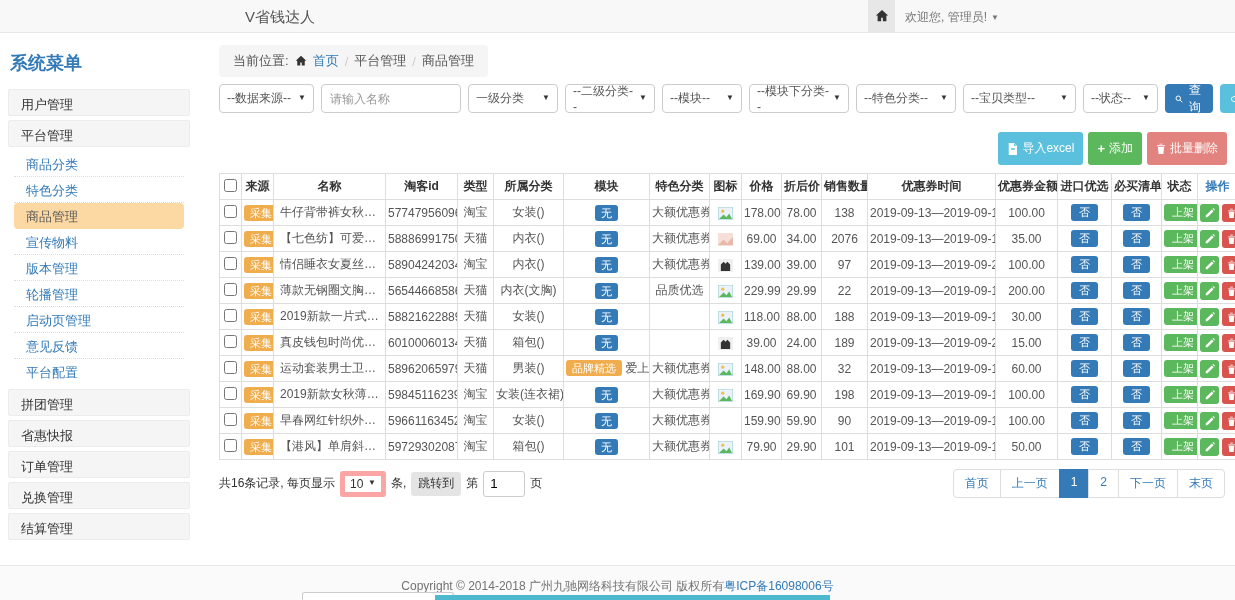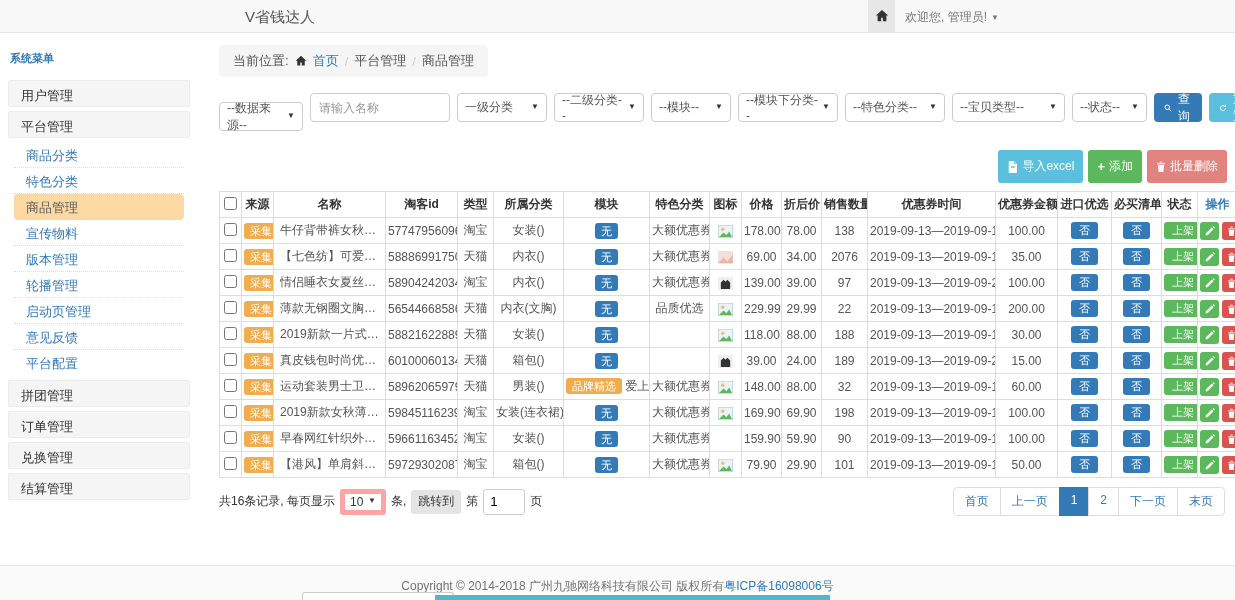--- a/index.html
+++ b/index.html
@@ -11,21 +11,21 @@
   
   .topbar { position:absolute; top:0; left:0; right:0; height:33px;
     background:#f8f8f8; border-bottom:1px solid #e7e7e7; }
   .brand { position:absolute; left:245px; top:8px; font-size:15px; color:#555; }
   .home-box { position:absolute; left:868px; top:0; width:27px; height:32px;
     background:#e7e7e7; display:flex; align-items:center; justify-content:center; cursor:pointer; }
   .welcome { position:absolute; left:905px; top:9px; color:#777; cursor:pointer; }
   .caret { display:inline-block; font-size:8px; color:#777; margin-left:4px; transform:translateY(-1px); }
   
   .sidebar { position:absolute; left:8px; top:45px; width:182px; }
-  .side-title { color:#337ab7; font-weight:bold; font-size:11px; padding:6px 2px; margin-bottom:8px; }
+  .side-title { color:#337ab7; font-weight:bold; font-size:18px; padding:6px 2px; margin-bottom:8px; }
   .side-panel { background:#f5f5f5; border:1px solid #ececec; border-radius:2px;
     padding:6px 12px; margin-bottom:4px; font-size:13px; color:#333; cursor:pointer; height:27px; }
   .side-sub { background:#fff; padding:0 6px; margin-bottom:4px; }
   .side-item { color:#337ab7; font-size:13px; padding:5px 12px; height:26px;
     border-bottom:1px dotted #ddd; cursor:pointer; }
   .side-item:last-child { border-bottom:none; }
   .side-item.active { background:#fcd9a2; border-radius:4px; color:#5a5a5a; border-bottom-color:transparent; }
   
   .main { position:absolute; left:219px; top:45px; width:1008px; }
   .breadcrumb { display:inline-flex; align-items:center; gap:6px; background:#f5f5f5;
@@ -115,20 +115,21 @@
         <div class="side-item">特色分类</div>
         <div class="side-item active">商品管理</div>
         <div class="side-item">宣传物料</div>
         <div class="side-item">版本管理</div>
         <div class="side-item">轮播管理</div>
         <div class="side-item">启动页管理</div>
         <div class="side-item">意见反馈</div>
         <div class="side-item">平台配置</div>
       </div>
       <div class="side-panel">拼团管理</div>
+      <div class="side-panel">省惠快报</div>
       <div class="side-panel">订单管理</div>
       <div class="side-panel">兑换管理</div>
       <div class="side-panel">结算管理</div>
     </div>
 </aside>
 
 <main class="main">
   <div class="breadcrumb">
     <span>当前位置:</span>
     <svg width="12" height="12" viewBox="0 0 16 16">
@@ -136,21 +137,21 @@
       </svg>
     <span class="link">首页</span>
     <span class="sep">/</span>
     <span>平台管理</span>
     <span class="sep">/</span>
     <span>商品管理</span>
   </div>
 
   <div class="filters">
     <span id="filter-fields" style="display:flex;gap:7px;align-items:center;">
-        <span class="selbox" style="width: 84px; margin-top: 18px;">
+        <span class="selbox" style="width: 95px;">
           <span>--数据来源--</span>
           <span class="caret">▼</span>
         </span>
         <input class="txtin" placeholder="请输入名称" style="width: 140px;">
         <span class="selbox" style="width: 90px;">
           <span>一级分类</span>
           <span class="caret">▼</span>
         </span>
         <span class="selbox" style="width: 90px;">
           <span>--二级分类--</span>

